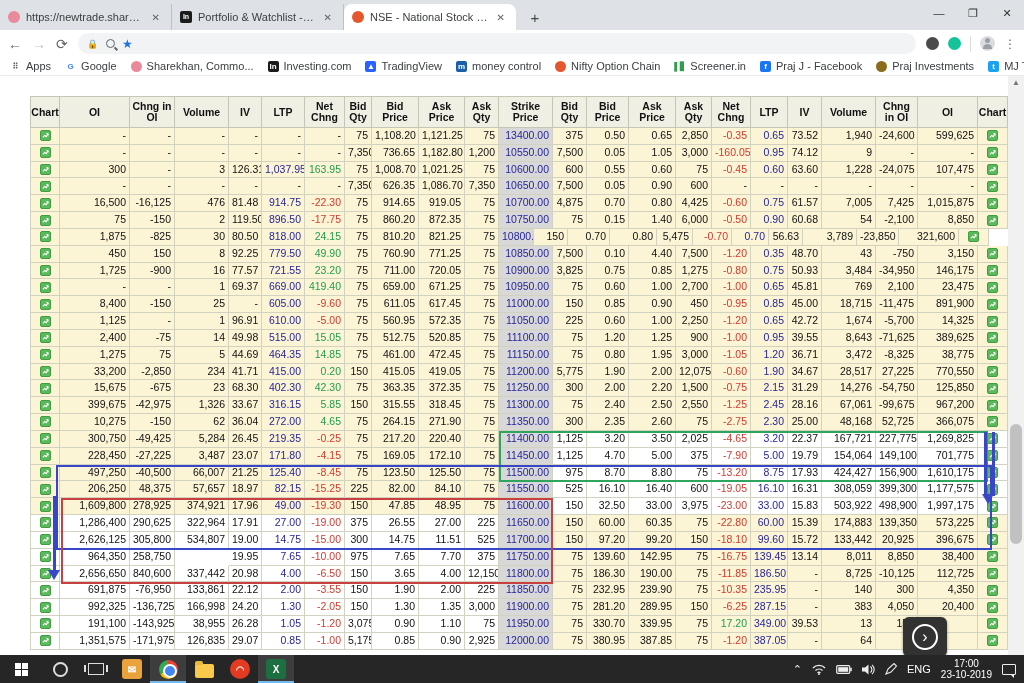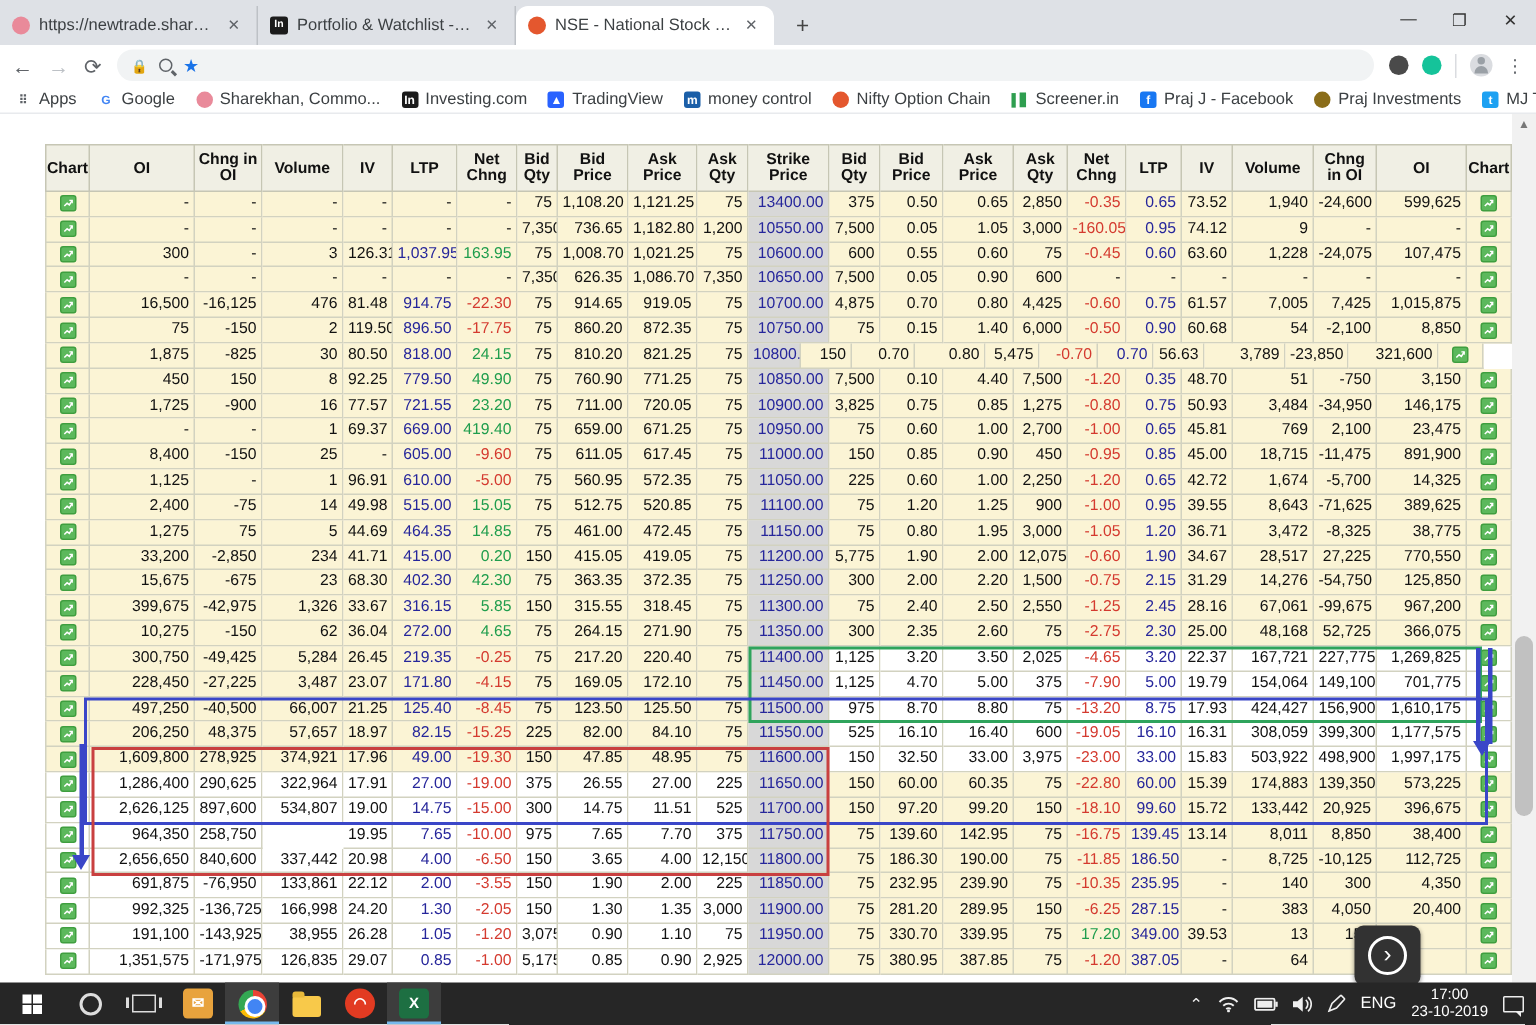--- a/index.html
+++ b/index.html
@@ -521,21 +521,21 @@
           <div class="tcell bg-cream" style="width: 46px;">771.25</div>
           <div class="tcell bg-cream" style="width: 34px;">75</div>
           <div class="tcell bg-strike c-navy" style="width: 54px;">10850.00</div>
           <div class="tcell bg-cream" style="width: 34px;">7,500</div>
           <div class="tcell bg-cream" style="width: 42px;">0.10</div>
           <div class="tcell bg-cream" style="width: 47px;">4.40</div>
           <div class="tcell bg-cream" style="width: 36px;">7,500</div>
           <div class="tcell bg-cream c-neg" style="width: 39px;">-1.20</div>
           <div class="tcell bg-cream c-navy" style="width: 37px;">0.35</div>
           <div class="tcell bg-cream" style="width: 34px;">48.70</div>
-          <div class="tcell bg-cream" style="width: 54px;">51</div>
+          <div class="tcell bg-cream" style="width: 54px;">43</div>
           <div class="tcell bg-cream" style="width: 42px;">-750</div>
           <div class="tcell bg-cream" style="width: 60px;">3,150</div>
           <div class="tcell bg-cream cell-chart" style="width: 30px;">
             <svg class="chart-ic" viewBox="0 0 12 12">
               <rect width="12" height="12" rx="2" fill="#5cb85c"></rect>
               <polyline points="2.5,8.5 5,6 7,7.5 9.5,3.5" stroke="#fff" stroke-width="1.4" fill="none"></polyline>
               <polyline points="7,3.5 9.5,3.5 9.5,6" stroke="#fff" stroke-width="1.2" fill="none"></polyline>
             </svg>
           </div>
         </div>
@@ -1133,21 +1133,21 @@
         </div>
         <div class="trow">
           <div class="tcell bg-white cell-chart" style="width: 30px;">
             <svg class="chart-ic" viewBox="0 0 12 12">
               <rect width="12" height="12" rx="2" fill="#5cb85c"></rect>
               <polyline points="2.5,8.5 5,6 7,7.5 9.5,3.5" stroke="#fff" stroke-width="1.4" fill="none"></polyline>
               <polyline points="7,3.5 9.5,3.5 9.5,6" stroke="#fff" stroke-width="1.2" fill="none"></polyline>
             </svg>
           </div>
           <div class="tcell bg-white" style="width: 70px;">2,626,125</div>
-          <div class="tcell bg-white" style="width: 45px;">897,600</div>
+          <div class="tcell bg-white" style="width: 45px;">305,800</div>
           <div class="tcell bg-white" style="width: 54px;">534,807</div>
           <div class="tcell bg-white" style="width: 33px;">19.00</div>
           <div class="tcell bg-white c-navy" style="width: 43px;">14.75</div>
           <div class="tcell bg-white c-neg" style="width: 40px;">-15.00</div>
           <div class="tcell bg-white" style="width: 27px;">300</div>
           <div class="tcell bg-white" style="width: 47px;">14.75</div>
           <div class="tcell bg-white" style="width: 46px;">11.51</div>
           <div class="tcell bg-white" style="width: 34px;">525</div>
           <div class="tcell bg-strike c-navy" style="width: 54px;">11700.00</div>
           <div class="tcell bg-cream" style="width: 34px;">150</div>

